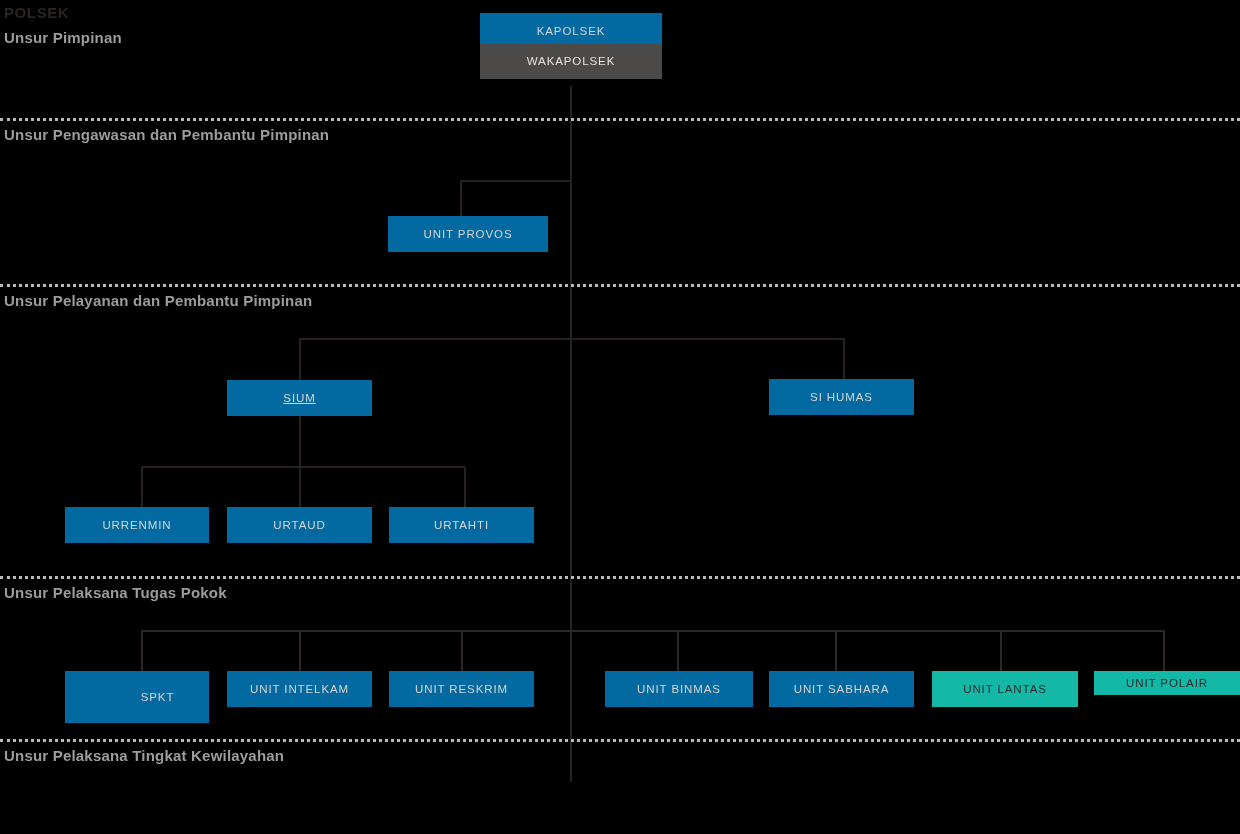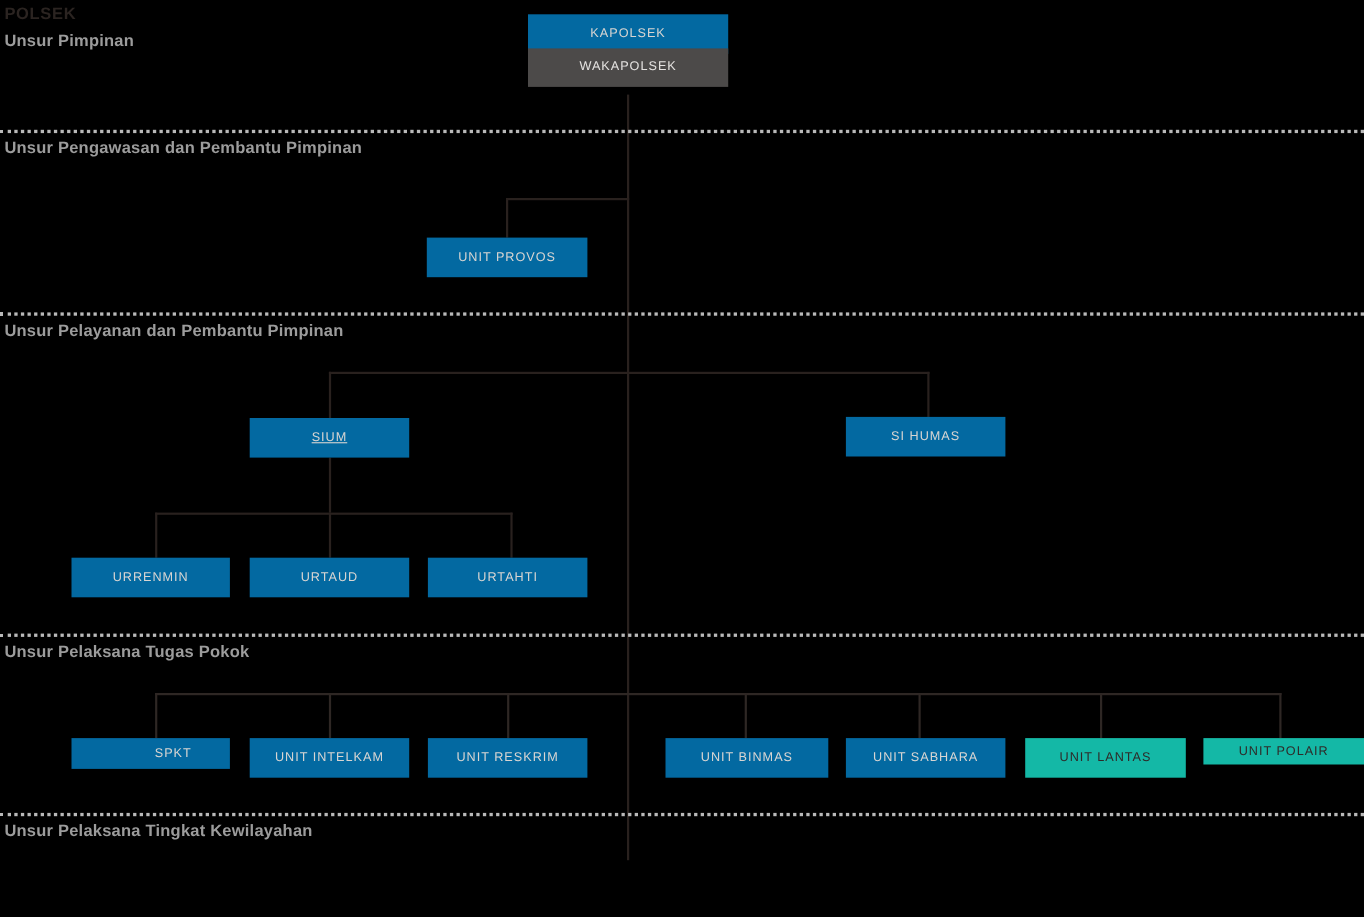--- a/index.html
+++ b/index.html
@@ -113,21 +113,21 @@
   <div class="divider" style="top:576px;"></div>
   <div class="divider" style="top:739px;"></div>
 
   <div class="line-v" style="left:570px; top:86px; height:696px;"></div>
 
   <div class="node" style="left:480px; top:13px; width:182px; height:36px;">KAPOLSEK</div>
   <div class="node gray" style="left:480px; top:44px; width:182px; height:35px;">WAKAPOLSEK</div>
 
   <div class="line-h" style="left:460px; top:180px; width:112px;"></div>
   <div class="line-v" style="left:460px; top:180px; height:36px;"></div>
-  <div class="node" style="left:388px; top:216px; width:146px; height:36px;">UNIT PROVOS</div>
+  <div class="node" style="left:388px; top:216px; width:160px; height:36px;">UNIT PROVOS</div>
 
   <div class="line-h" style="left:299px; top:338px; width:546px;"></div>
   <div class="line-v" style="left:299px; top:338px; height:42px;"></div>
   <div class="line-v" style="left:843px; top:338px; height:42px;"></div>
 
   <div class="node" style="left:227px; top:380px; width:145px; height:36px;text-decoration:underline;">SIUM</div>
   <div class="node" style="left:769px; top:379px; width:145px; height:36px;">SI HUMAS</div>
 
   <div class="line-v" style="left:299px; top:416px; height:50px;"></div>
   <div class="line-h" style="left:141px; top:466px; width:325px;"></div>
@@ -141,21 +141,21 @@
 
   <div class="line-h bright" style="left:141px; top:630px; width:1024px;"></div>
   <div class="line-v bright" style="left:141px; top:630px; height:41px;"></div>
   <div class="line-v bright" style="left:299px; top:630px; height:41px;"></div>
   <div class="line-v bright" style="left:461px; top:630px; height:41px;"></div>
   <div class="line-v bright" style="left:677px; top:630px; height:41px;"></div>
   <div class="line-v bright" style="left:835px; top:630px; height:41px;"></div>
   <div class="line-v bright" style="left:1000px; top:630px; height:41px;"></div>
   <div class="line-v bright" style="left:1163px; top:630px; height:41px;"></div>
 
-  <div class="node" style="left:65px; top:671px; width:144px; height:28px;padding-left:41px;">SPKT</div>
+  <div class="node" style="left:65px; top:671px; width:144px; height:52px;padding-left:41px;">SPKT</div>
   <div class="node" style="left:227px; top:671px; width:145px; height:36px;">UNIT INTELKAM</div>
   <div class="node" style="left:389px; top:671px; width:145px; height:36px;">UNIT RESKRIM</div>
   <div class="node" style="left:605px; top:671px; width:148px; height:36px;">UNIT BINMAS</div>
   <div class="node" style="left:769px; top:671px; width:145px; height:36px;">UNIT SABHARA</div>
   <div class="node light" style="left:932px; top:671px; width:146px; height:36px;">UNIT LANTAS</div>
   <div class="node light" style="left:1094px; top:671px; width:146px; height:24px;">UNIT POLAIR</div>
 
 
 </div>
 

